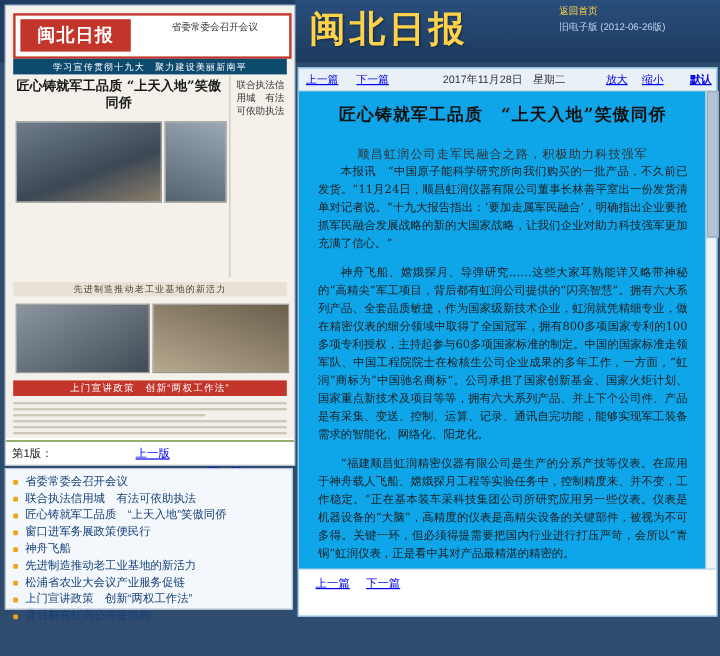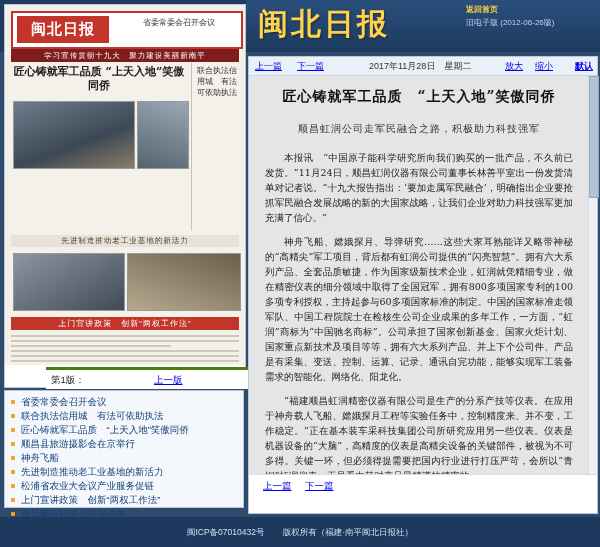--- a/index.html
+++ b/index.html
@@ -26,21 +26,21 @@
     font-family:"DejaVu Serif","Liberation Serif",serif;
     font-size:30px;font-weight:bold;color:#ffd24a;
     letter-spacing:3px;
     text-shadow:1px 1px 2px #00000066;
   }
   .banner-right{
     position:absolute;right:6px;top:3px;width:128px;
     color:#cfe2f5;font-size:8px;line-height:13px;text-align:left;
   }
   .banner-right a{color:#ffd24a;text-decoration:none;}
-  .banner-right .row2{color:#ffe07a;font-weight:bold;}
+  .banner-right .row2{color:#ffe07a;}
   .banner-right .row3{color:#bcd4ee;}
 
   
   .left-col{
     position:absolute;left:4px;top:4px;width:240px;height:382px;
     background:#ffffff;border:1px solid #b9c7d8;
   }
   .paper-img{
     position:absolute;left:0;top:0;width:240px;height:360px;
     background:#f4f1ea;overflow:hidden;
@@ -56,21 +56,21 @@
     font-size:15px;font-weight:bold;text-align:center;line-height:27px;
     letter-spacing:1px;
   }
   .pm-sub{
     position:absolute;left:102px;top:4px;width:128px;
     font-size:8px;color:#333;line-height:11px;text-align:center;
     font-family:"DejaVu Serif","Liberation Serif",serif;
   }
   .pm-redbar{
     position:absolute;left:6px;top:44px;width:228px;height:13px;
-    background:#7f1d1d;color:#fff;font-size:7.5px;text-align:center;
+    background:#0c4a6e;color:#fff;font-size:7.5px;text-align:center;
     line-height:13px;letter-spacing:1px;
   }
   .pm-headline{
     position:absolute;left:6px;top:60px;width:176px;
     font-family:"DejaVu Serif","Liberation Serif",serif;
     font-size:11px;font-weight:bold;color:#1a1a1a;text-align:center;
     line-height:14px;
   }
   .pm-photo{
     position:absolute;left:8px;top:96px;width:120px;height:66px;
@@ -110,22 +110,22 @@
     letter-spacing:1px;
   }
   .pm-lines{position:absolute;left:6px;top:330px;width:228px;}
   .pm-lines i{
     display:block;height:2px;background:#cfc9bc;margin-bottom:3px;
   }
   .pm-lines i:nth-child(3){width:70%;}
 
   .page-nav{
     position:absolute;left:0;top:362px;width:240px;height:19px;
-    border-top:3px solid #4d7c0f;background:#fff;
-    font-size:9.5px;color:#24527f;margin-left:41px;
+    border-top:1px solid #4d7c0f;background:#fff;
+    font-size:9.5px;color:#24527f;
   }
   .page-nav .pn-title{position:absolute;left:5px;top:4px;color:#222;}
   .page-nav .pn-prev{position:absolute;left:108px;top:4px;font-family:Liberation Mono, monospace;}
   .page-nav .pn-next{position:absolute;left:168px;top:20px;}
 
   
   .thumb-list{
     position:absolute;left:4px;top:390px;width:240px;height:118px;
     background:#f4f7fb;border:1px solid #b9c7d8;
     padding:4px 0 0 0;box-sizing:border-box;
@@ -136,21 +136,21 @@
     white-space:nowrap;overflow:hidden;
   }
   .tl-item:before{
     content:"";position:absolute;left:6px;top:5px;
     width:4px;height:4px;background:#f0a41e;border-radius:1px;
   }
 
   
   .right-pane{
     position:absolute;left:248px;top:56px;width:348px;height:456px;
-    background:#e5e5e5;border:1px solid #b9c7d8;
+    background:#0ea5e9;border:1px solid #b9c7d8;
   }
   .toolbar{
     position:relative;height:18px;background:#eaf0f7;
     border-bottom:1px solid #c9d6e4;font-size:9px;color:#1c4c86;
   }
   .tb-prev{position:absolute;left:6px;top:3px;}
   .tb-next{position:absolute;left:48px;top:3px;}
   .tb-date{position:absolute;left:120px;top:3px;color:#333;}
   .tb-zoomin{position:absolute;right:74px;top:3px;}
   .tb-zoomout{position:absolute;right:44px;top:3px;}
@@ -163,21 +163,21 @@
   .art-title{
     font-family:"DejaVu Serif","Liberation Serif",serif;
     font-size:14px;font-weight:bold;text-align:center;color:#111;
     line-height:20px;letter-spacing:1px;
   }
   .art-sub{
     font-family:"DejaVu Serif","Liberation Serif",serif;
     font-size:10px;text-align:center;color:#333;margin-top:16px;
     letter-spacing:1px;
   }
-  .art-body{margin-top:14px;}
+  .art-body{}
   .art-body p{
     font-family:"DejaVu Serif","Liberation Serif",serif;
     font-size:9.5px;line-height:15px;color:#1c1c1c;
     text-indent:19px;margin:0 0 9px 0;text-align:justify;
   }
   .scrollbar{
     position:absolute;right:0;top:19px;width:8px;height:398px;
     background:#eef2f7;border-left:1px solid #d4dde8;
   }
   .scroll-thumb{
@@ -252,21 +252,21 @@
       <span class="pn-title">第1版：</span>
       <a href="#" class="pn-prev">上一版</a>
       <a href="#" class="pn-next">下一版</a>
     </div>
   </div>
 
   <div class="thumb-list">
     <div class="tl-item">省委常委会召开会议</div>
     <div class="tl-item">联合执法信用城　有法可依助执法</div>
     <div class="tl-item">匠心铸就军工品质　“上天入地”笑傲同侨</div>
-    <div class="tl-item">顺昌县旅游摄影会在京举行</div>
+    <div class="tl-item">窗口进军务展政策便民行</div>
     <div class="tl-item">神舟飞船</div>
     <div class="tl-item">先进制造推动老工业基地的新活力</div>
     <div class="tl-item">松浦省农业大会议产业服务促链</div>
     <div class="tl-item">上门宣讲政策　创新“两权工作法”</div>
     <div class="tl-item">背后都有虹润公司提供的</div>
   </div>
 
   <div class="right-pane">
 
     <div class="toolbar">
@@ -292,18 +292,14 @@
     <div class="scrollbar">
       <div class="scroll-thumb"></div>
     </div>
 
     <div class="bottom-nav">
       <a href="#" class="bn-prev">上一篇</a>
       <a href="#" class="bn-next">下一篇</a>
     </div>
   </div>
 
-  <div class="footer">
-    <span>闽ICP备07010432号</span>
-    <span>版权所有（福建·南平闽北日报社）</span>
-  </div>
 
 </div>
 
 </body></html>

